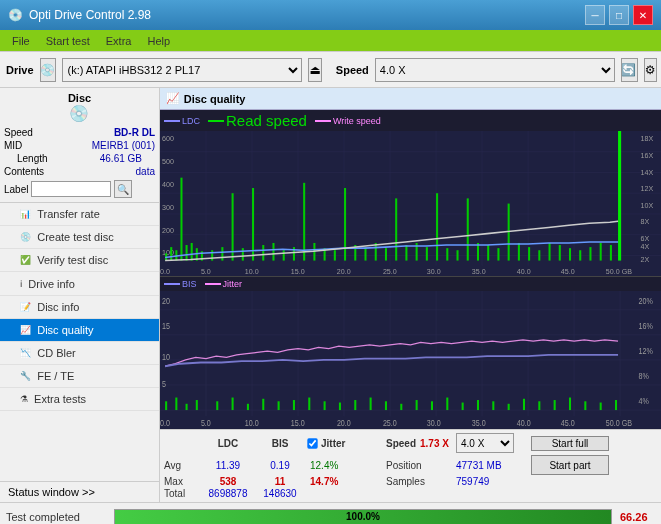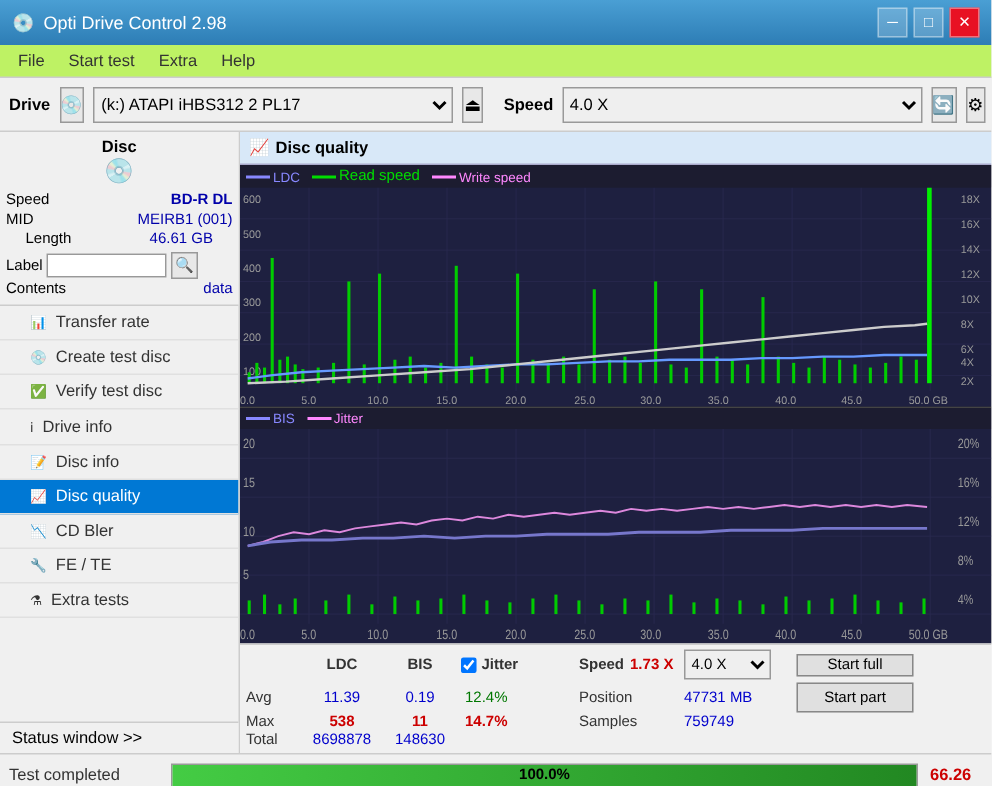--- a/index.html
+++ b/index.html
@@ -6,21 +6,21 @@
     body { font-family: 'Segoe UI', Tahoma, sans-serif; font-size: 11px; background: #f0f0f0; width: 661px; height: 524px; overflow: hidden; }
     
     
     #titlebar { background: linear-gradient(to bottom, #4a9fd4, #2d7db5); height: 30px; display: flex; align-items: center; justify-content: space-between; padding: 0 8px; color: white; font-size: 12px; }
     #titlebar .title { display: flex; align-items: center; gap: 6px; }
     #titlebar .win-controls { display: flex; gap: 4px; }
     #titlebar .win-btn { width: 20px; height: 20px; background: rgba(255,255,255,0.2); border: 1px solid rgba(255,255,255,0.4); color: white; font-size: 10px; cursor: pointer; display: flex; align-items: center; justify-content: center; }
     #titlebar .win-btn.close { background: #e81123; }
     
     
-    #menubar { background: #bef264; height: 22px; display: flex; align-items: center; border-bottom: 1px solid #ccc; padding: 0 4px; }
+    #menubar { background: #84cc16; height: 22px; display: flex; align-items: center; border-bottom: 1px solid #ccc; padding: 0 4px; }
     .menu-item { padding: 2px 8px; font-size: 11px; cursor: pointer; color: #333; }
     
     
     #drivebar { background: #f0f0f0; height: 36px; display: flex; align-items: center; padding: 2px 6px; border-bottom: 1px solid #ccc; gap: 6px; }
     #drivebar .label { font-size: 11px; font-weight: bold; }
     #drivebar select { height: 24px; font-size: 11px; min-width: 240px; border: 1px solid #999; }
     #drivebar .icon-btn { width: 26px; height: 24px; background: #e8e8e8; border: 1px solid #999; cursor: pointer; display: flex; align-items: center; justify-content: center; font-size: 12px; }
     #drivebar .speed-label { font-size: 11px; font-weight: bold; margin-left: 8px; }
     
     
@@ -88,28 +88,28 @@
         <span style="color:#0000aa; font-weight:bold;">BD-R DL</span>
       </div>
       <div style="display:flex; justify-content:space-between; font-size:10px; padding:1px 0;">
         <span>MID</span>
         <span style="color:#0000aa;">MEIRB1 (001)</span>
       </div>
       <div style="display:flex; justify-content:space-between; font-size:10px; padding:1px 13px;">
         <span>Length</span>
         <span style="color:#0000aa;">46.61 GB</span>
       </div>
+      <div style="display:flex; justify-content:space-between; font-size:10px; padding:1px 0;">
+        <span>Contents</span>
+        <span style="color:#0000aa;">data</span>
+      </div>
       <div style="display:flex; align-items:center; gap:3px; font-size:10px; margin-top:2px;">
         <span>Label</span>
         <input type="text" style="width: 80px; height: 16px; border: 1px solid rgb(153, 153, 153); font-size: 10px;">
         <button style="width:18px; height:18px; font-size:10px; padding:0; border:1px solid #999; background:#e8e8e8; cursor:pointer;">🔍</button>
-      </div>
-      <div style="display:flex; justify-content:space-between; font-size:10px; padding:1px 0;">
-        <span>Contents</span>
-        <span style="color:#0000aa;">data</span>
       </div>
     </div>
 
     <div style="flex:1; overflow-y:auto;">
       <div class="nav-item">
         <span style="font-size:9px;">📊</span>
         <span>Transfer rate</span>
       </div>
       <div class="nav-item">
         <span style="font-size:9px;">💿</span>
@@ -158,21 +158,21 @@
     </div>
 
     <div style="flex:1; display:flex; flex-direction:column; background:#1c1c30; overflow:hidden;">
 
       <div style="flex:1; display:flex; flex-direction:column; border-bottom:1px solid #444; position:relative;">
         <div style="display:flex; align-items:center; gap:8px; padding:2px 4px; background:#1c1c30;">
           <span style="color:#8888ff; font-size:9px; display:flex; align-items:center; gap:2px;">
             <span style="display:inline-block; width:16px; height:2px; background:#8888ff;"></span>
             <span>LDC</span>
           </span>
-          <span style="color:#00dd00; font-size:10px; display:flex; align-items:center; gap:2px;">
+          <span style="color:#00dd00; font-size:15px; display:flex; align-items:center; gap:2px;">
             <span style="display:inline-block; width:16px; height:2px; background:#00dd00;"></span>
             <span>Read speed</span>
           </span>
           <span style="color:#ff88ff; font-size:9px; display:flex; align-items:center; gap:2px;">
             <span style="display:inline-block; width:16px; height:2px; background:#ff88ff;"></span>
             <span>Write speed</span>
           </span>
         </div>
         <div style="flex:1; position:relative;">
           <svg width="100%" height="100%" viewBox="0 0 490 140" preserveAspectRatio="none">

